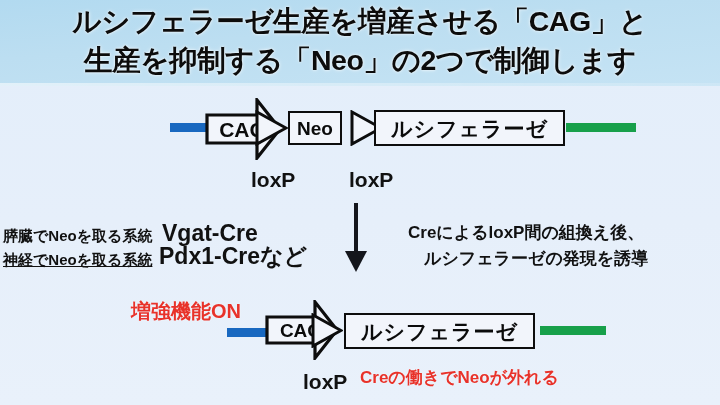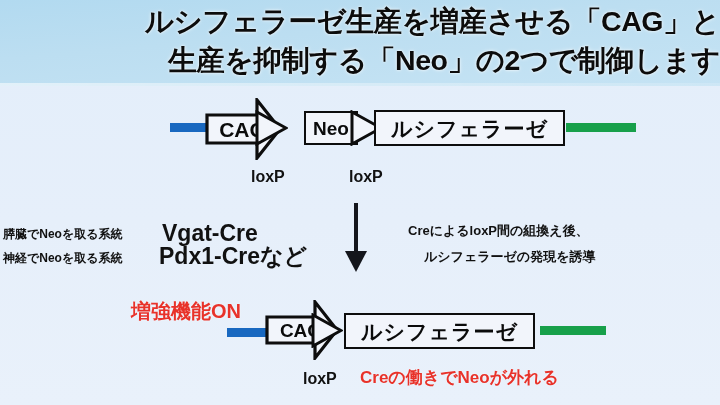--- a/index.html
+++ b/index.html
@@ -31,21 +31,21 @@
   #header-band::after {
     content: "";
     position: absolute;
     left: 0; bottom: 0; width: 100%; height: 3px;
     background: linear-gradient(90deg, rgba(255,255,255,.55), rgba(255,255,255,.15));
   }
   .title-line {
     position: absolute;
     left: 0;
     width: 720px;
-    text-align: right;
+    text-align: center;
     color: #0c0c0c;
     font-weight: bold;
     font-size: 28.5px;
     letter-spacing: -0.4px;
     white-space: nowrap;
     text-shadow: 0 0 2px rgba(255,255,255,.9), 0 0 4px rgba(255,255,255,.6);
   }
   #title-line-1 { top: 3px; }
   #title-line-2 { top: 42px; }
 
@@ -88,46 +88,46 @@
     line-height: 1;
     padding-left: 12px;
   }
 
   .loxp-tri { position: absolute; }
   .loxp-tri svg { display: block; width: 100%; height: 100%; }
 
   .loxp-label {
     position: absolute;
     font-weight: bold;
-    font-size: 16px;
+    font-size: 21px;
     color: #111;
     white-space: nowrap;
   }
 
   
   .side-label {
     position: absolute;
     font-weight: bold;
     color: #111;
     white-space: nowrap;
     line-height: 1;
   }
-  .cre-strain-small { font-size: 12px; }
+  .cre-strain-small { font-size: 15px; }
   .cre-strain-big {
     position: absolute;
     font-weight: bold;
     font-size: 23px;
     color: #111;
     white-space: nowrap;
     line-height: 1;
   }
   .note-line {
     position: absolute;
     font-weight: bold;
-    font-size: 13px;
+    font-size: 17px;
     color: #111;
     white-space: nowrap;
     line-height: 1;
   }
   #down-arrow { position: absolute; }
   #down-arrow svg { display: block; }
 
   .red-text {
     position: absolute;
     font-weight: bold;
@@ -157,21 +157,21 @@
       </svg>
       <div class="plabel" style="font-size:21px;">CAG</div>
     </div>
 
     <div class="loxp-tri" style="left:255px; top:110px; width:33px; height:36px;">
       <svg viewBox="0 0 33 36" preserveAspectRatio="none">
         <polygon points="2,2 31,18 2,34" fill="#f2f5fb" stroke="#0d0d0d" stroke-width="3" stroke-linejoin="miter"></polygon>
       </svg>
     </div>
 
-    <div class="gene-box" style="left:304px; top:111px; width:54px; height:34px; font-size:19px;">Neo</div>
+    <div class="gene-box" style="left:288px; top:111px; width:54px; height:34px; font-size:19px;">Neo</div>
 
     <div class="loxp-tri" style="left:350px; top:110px; width:33px; height:36px;">
       <svg viewBox="0 0 33 36" preserveAspectRatio="none">
         <polygon points="2,2 31,18 2,34" fill="#f2f5fb" stroke="#0d0d0d" stroke-width="3" stroke-linejoin="miter"></polygon>
       </svg>
     </div>
 
     <div class="gene-box" style="left:374px; top:110px; width:191px; height:36px; font-size:21px; letter-spacing:1px;">ルシフェラーゼ</div>
 
     <div class="dna-line green" style="left:566px; top:123px; width:70px;"></div>
@@ -185,21 +185,21 @@
     <div id="down-arrow" style="left:343px; top:203px;">
       <svg width="26" height="70" viewBox="0 0 26 70">
         <line x1="13" y1="0" x2="13" y2="52" stroke="#14161c" stroke-width="4"></line>
         <polygon points="2,48 24,48 13,69" fill="#14161c"></polygon>
       </svg>
     </div>
 
     <div class="side-label cre-strain-small" style="left:3px; top:228px;">膵臓でNeoを取る系統</div>
     <div class="cre-strain-big" style="left:162px; top:222px;text-align:right;">Vgat-Cre</div>
 
-    <div class="side-label cre-strain-small" style="left:3px; top:252px;">神経でNeoを取る系統</div>
+    <div class="side-label cre-strain-small" style="left:3px; top:252px;text-decoration:underline;">神経でNeoを取る系統</div>
     <div class="cre-strain-big" style="left:159px; top:245px;">Pdx1-Creなど</div>
 
     <div class="note-line" style="left:408px; top:224px;">CreによるloxP間の組換え後、</div>
     <div class="note-line" style="left:424px; top:250px;">ルシフェラーゼの発現を誘導</div>
   </div>
 
   <div>
 
     <div class="red-text" style="left:131px; top:301px; font-size:20px;">増強機能ON</div>
 

